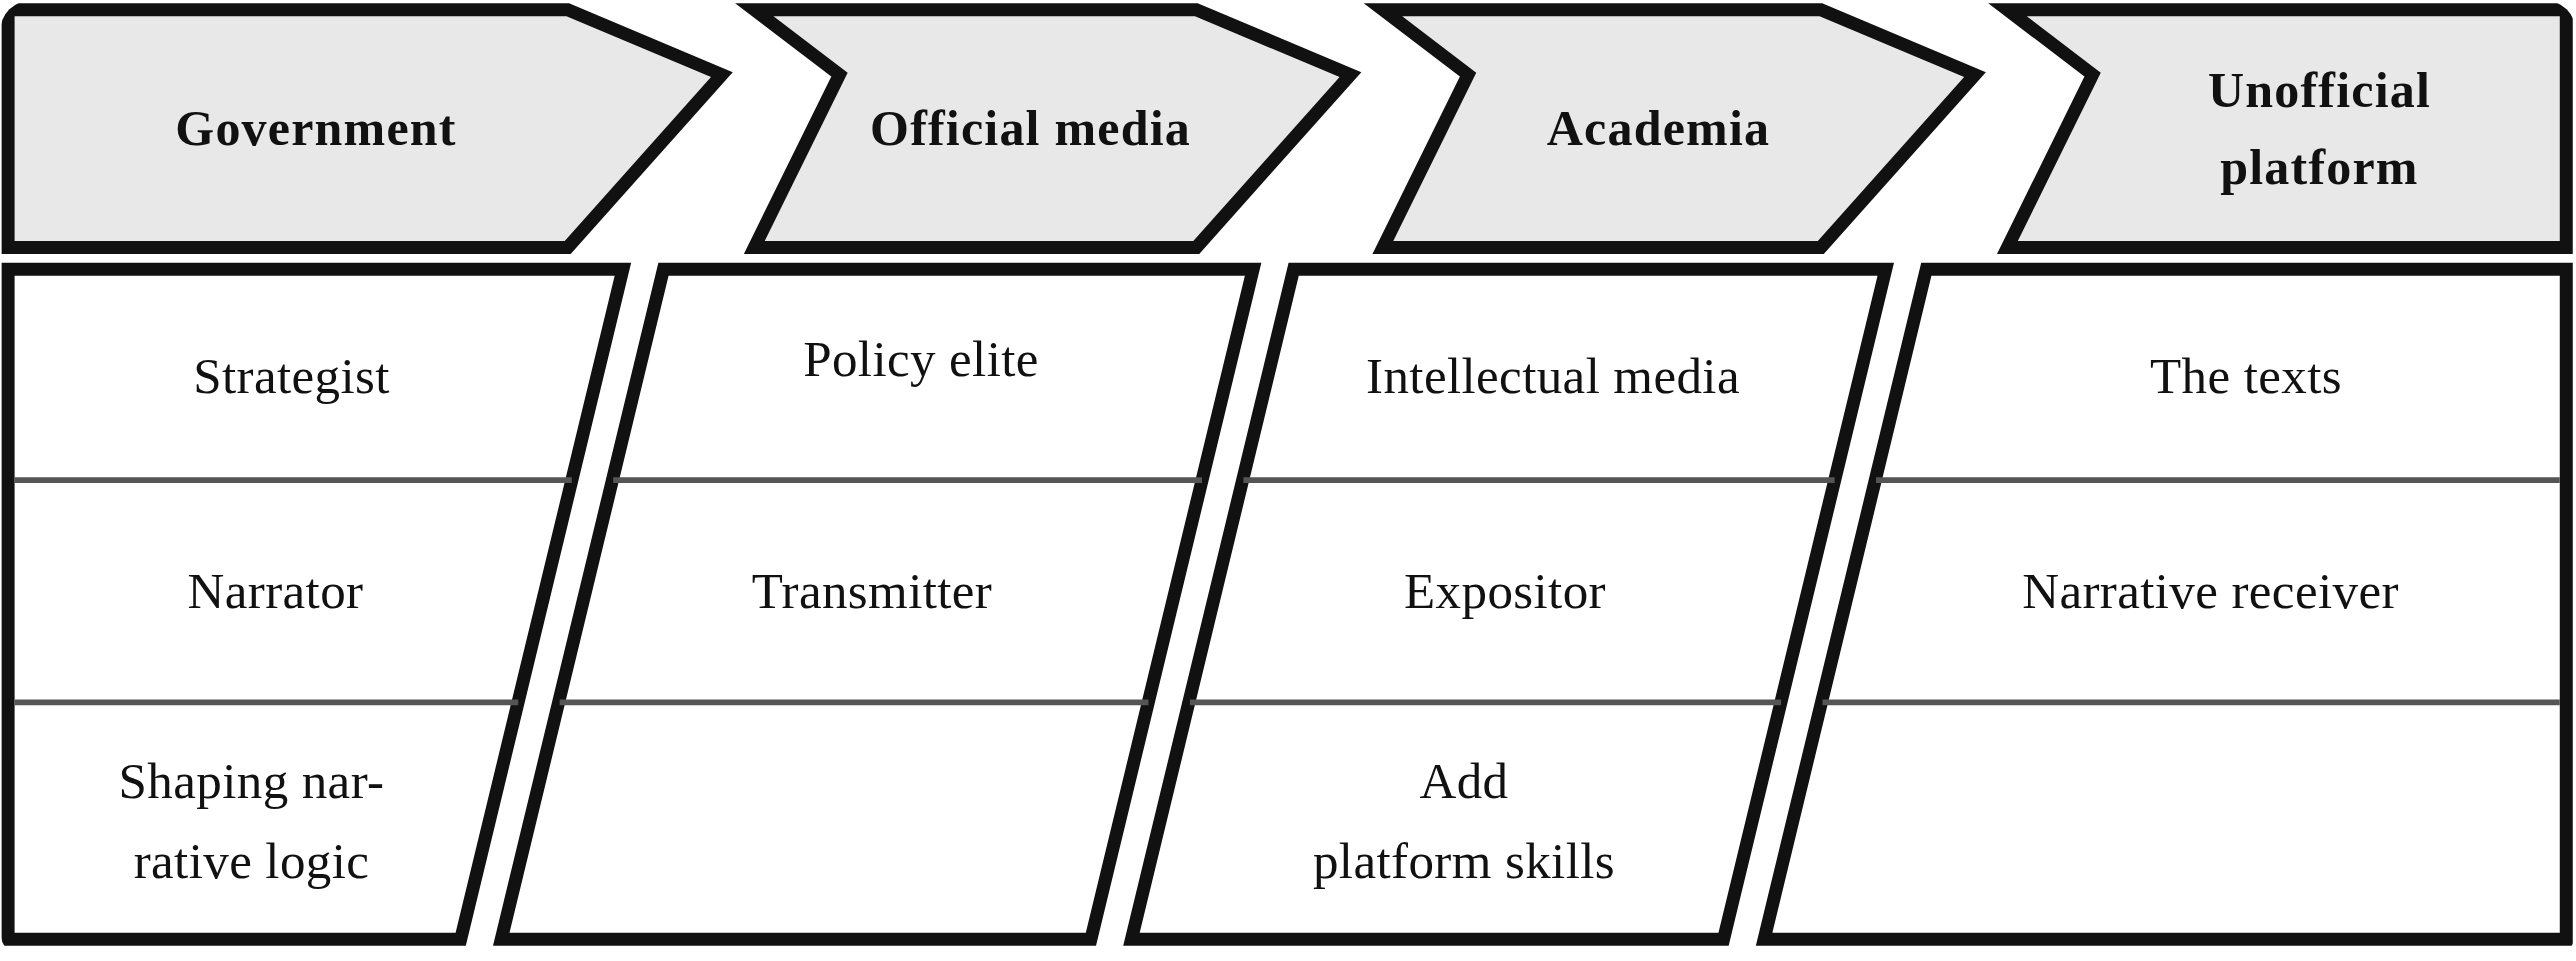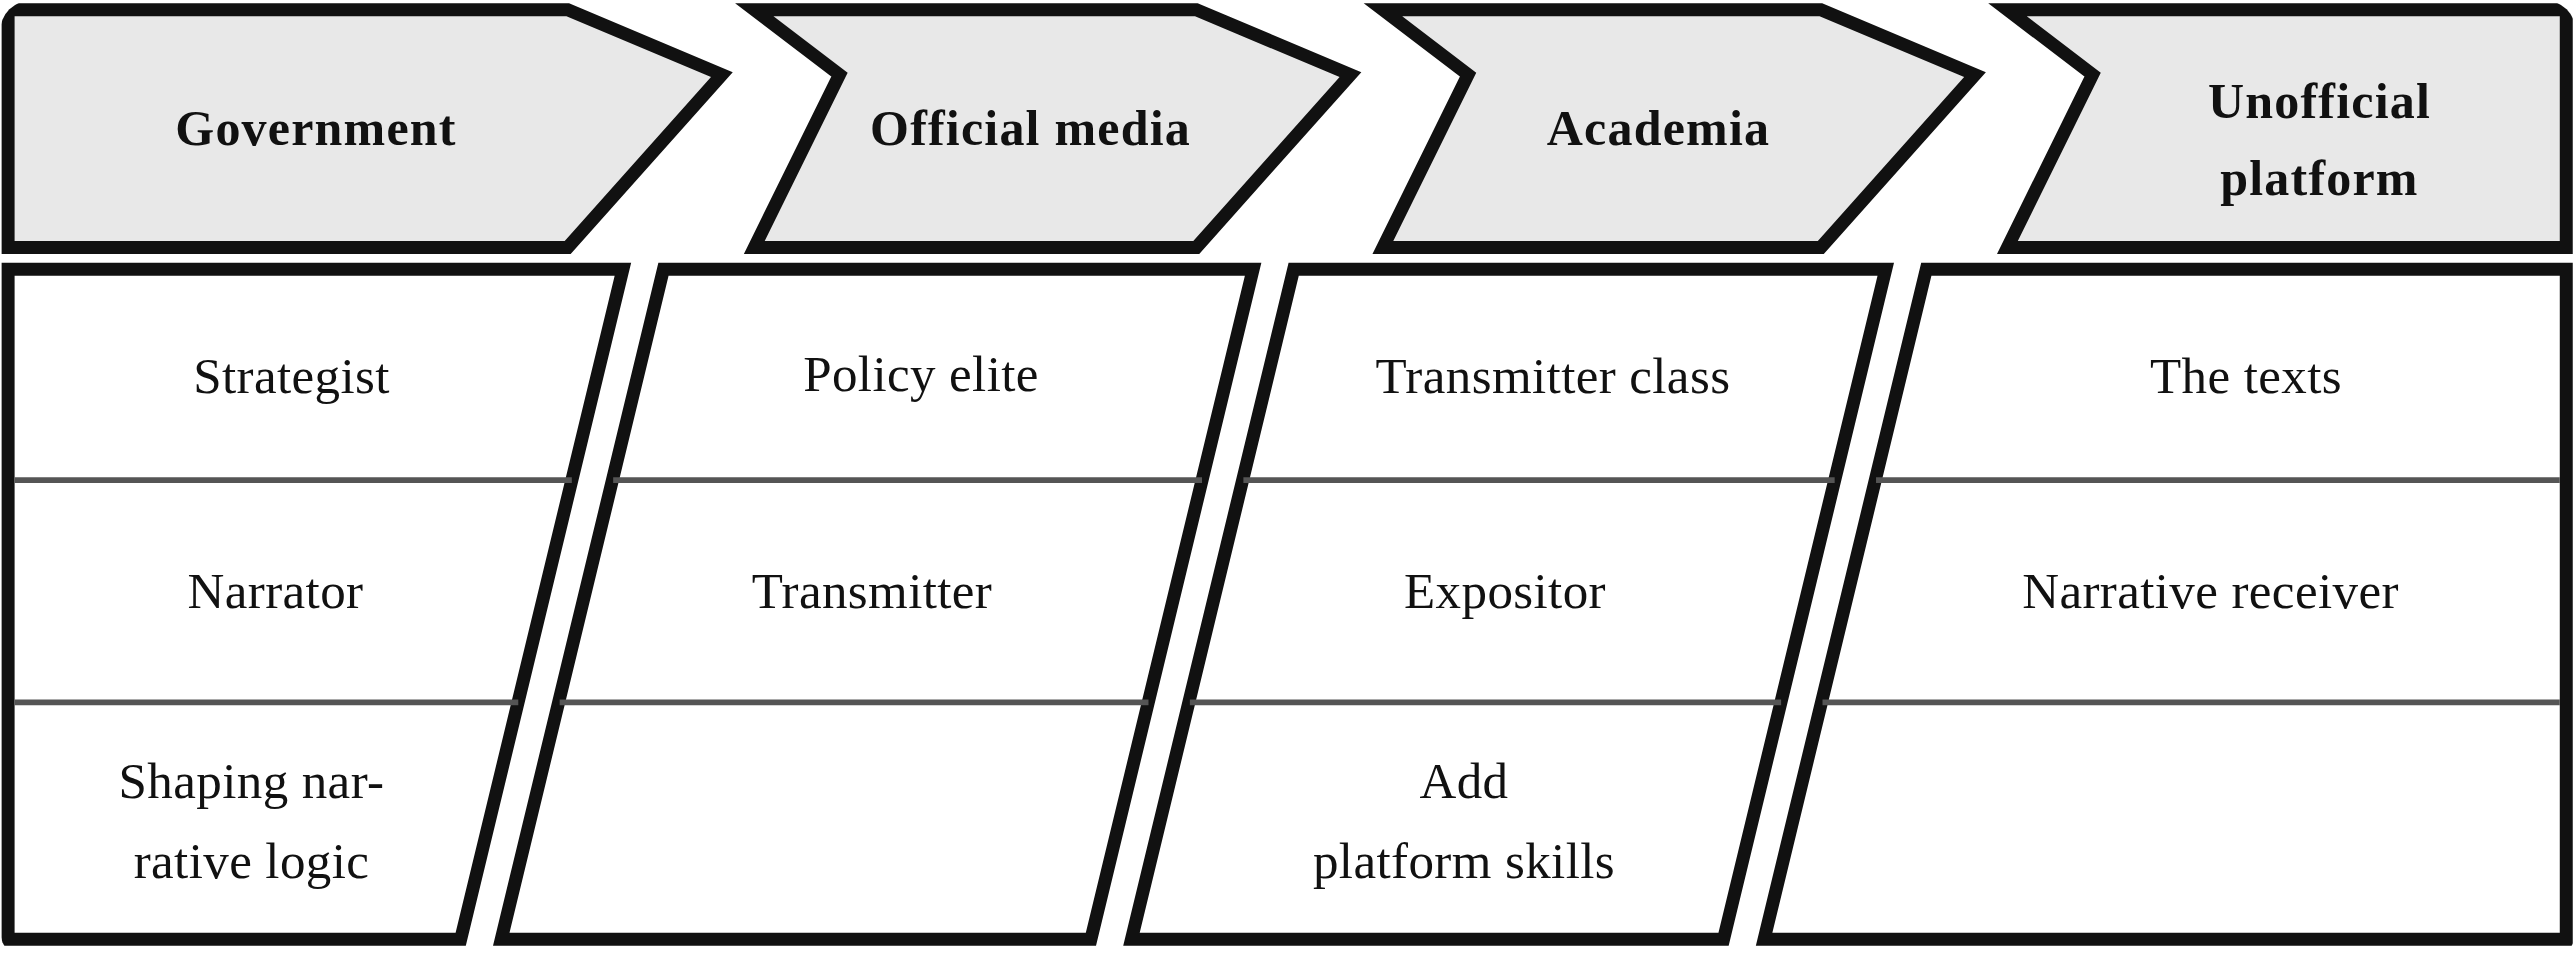--- a/index.html
+++ b/index.html
@@ -74,28 +74,28 @@
       <line x1="2247" y1="866" x2="3156" y2="866"></line>
     </g>
   </svg>
 
   <div class="cell-text hdr-text" style="left:32px;top:9.7px;width:568px;height:238px;">Government</div>
 
   <div class="cell-text hdr-text" style="left:779px;top:9.7px;width:503px;height:238px;">Official media</div>
 
   <div class="cell-text hdr-text" style="left:1407px;top:9.7px;width:503px;height:238px;">Academia</div>
 
-  <div class="cell-text hdr-text two-line" style="left:2076px;top:21px;width:487px;height:238px;">Unofficial
+  <div class="cell-text hdr-text two-line" style="left:2076px;top:10px;width:487px;height:238px;">Unofficial
 platform</div>
 
   <div class="cell-text body-text" style="left:24px;top:276px;width:535px;height:201px;">Strategist</div>
 
-  <div class="cell-text body-text" style="left:641px;top:288px;width:560px;height:172px;">Policy elite</div>
+  <div class="cell-text body-text" style="left:641px;top:273px;width:560px;height:172px;">Policy elite</div>
 
-  <div class="cell-text body-text" style="left:1269px;top:276px;width:568px;height:201px;">Transmitter class</div>
+  <div class="cell-text body-text" style="left:1269px;top:276px;width:568px;height:201px;">Intellectual media</div>
 
   <div class="cell-text body-text" style="left:1938px;top:276px;width:616px;height:201px;">The texts</div>
 
   <div class="cell-text body-text" style="left:8px;top:483px;width:535px;height:216px;">Narrator</div>
 
   <div class="cell-text body-text" style="left:592px;top:483px;width:560px;height:216px;">Transmitter</div>
 
   <div class="cell-text body-text" style="left:1221px;top:483px;width:568px;height:216px;">Expositor</div>
 
   <div class="cell-text body-text" style="left:1890px;top:483px;width:641px;height:216px;">Narrative receiver</div>

